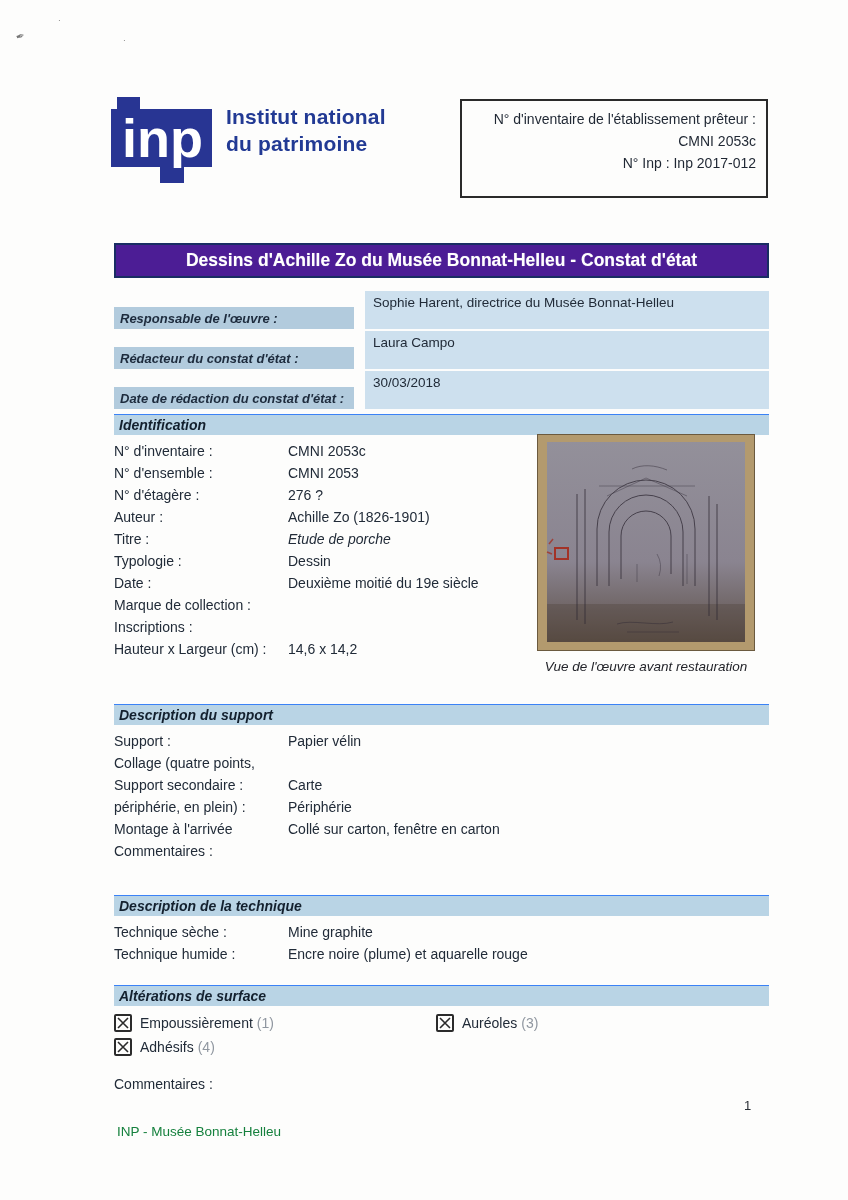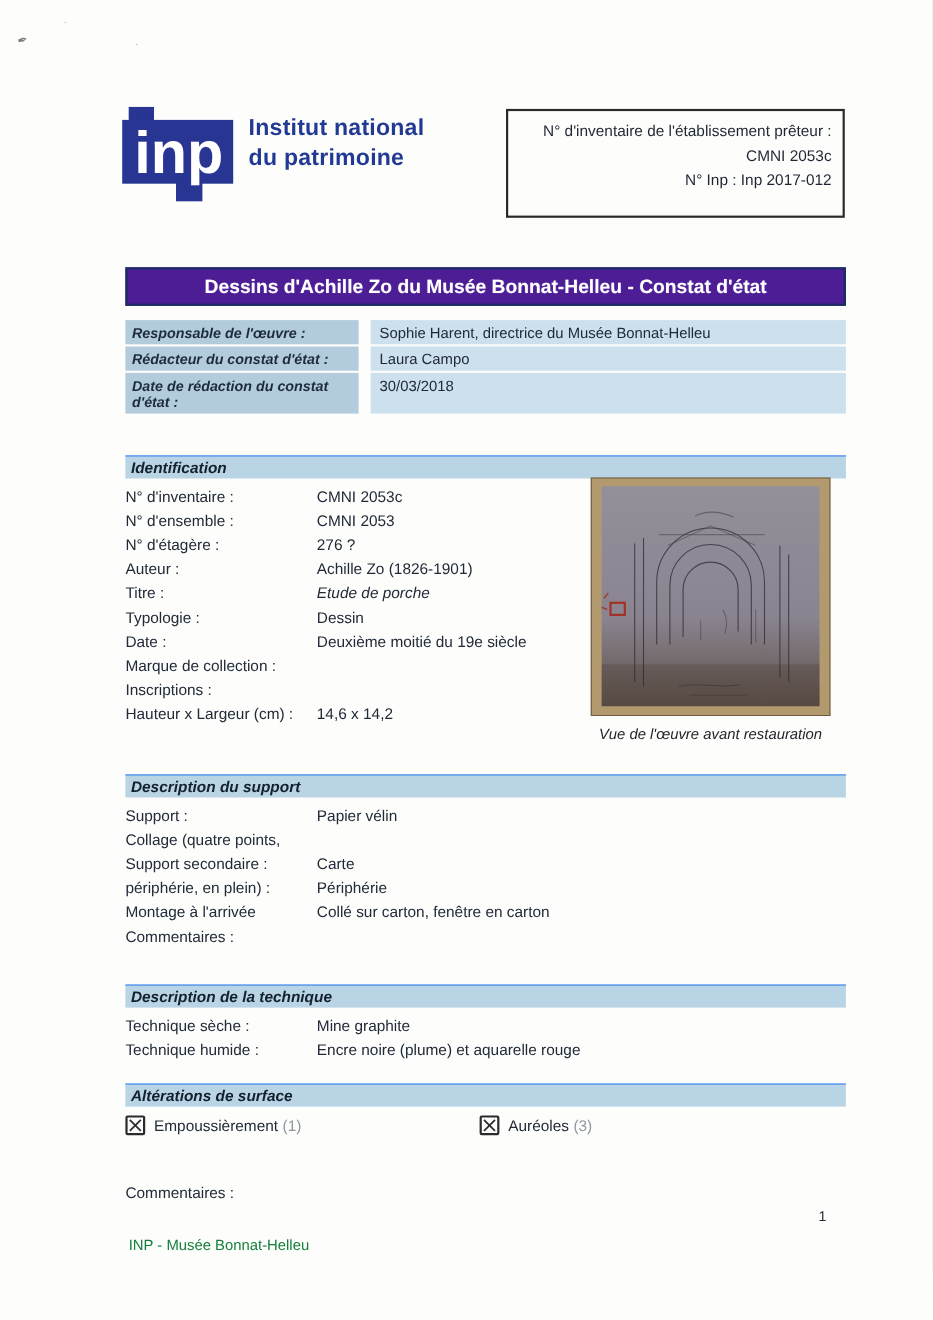--- a/index.html
+++ b/index.html
@@ -24,22 +24,22 @@
     position:absolute; left:114px; top:243px; width:655px; height:35px; box-sizing:border-box;
     background:#4c1d95; border:2px solid #192d63;
     color:#ffffff; font-weight:bold; font-size:17.5px;
     display:flex; align-items:center; justify-content:center;
     text-shadow:0 0 1px rgba(255,255,255,.4);
   }
   
   .meta-table { position:absolute; left:114px; top:291px; width:655px; }
   .meta-row { display:flex; margin-bottom:2px; }
   .meta-label {
-    width:212px; flex:none; background:#b2cbdd; box-sizing:border-box;
-    font-style:italic; font-weight:bold; font-size:13px; padding:4px 4px 3px 6px; color:#1d2b3d;
+    width:240px; flex:none; background:#b2cbdd; box-sizing:border-box;
+    font-style:italic; font-weight:bold; font-size:13px; padding:4px 4px 3px 6px; color:#1d2b3d;margin-top:16px;
   }
   .meta-gap { width:11px; flex:none; }
   .meta-value { flex:1; background:#cde0ee; font-size:13.5px; padding:4px 4px 3px 8px; }
   
   .section { position:absolute; left:114px; width:655px; }
   .sec-header {
     height:21px; background:#b9d4e5; border-top:1px solid #3b82f6; box-sizing:border-box;
     font-weight:bold; font-style:italic; font-size:14px; padding:2px 0 0 5px; color:#13202e;
   }
   .rows { margin-top:5px; }
@@ -263,20 +263,29 @@
       </div>
       <div class="alt-item">
         <span class="cbx">
             <svg viewBox="0 0 14 14">
               <path d="M2,2 L12,12 M12,2 L2,12" stroke="#2b2b2b" stroke-width="1.6" fill="none"></path>
             </svg>
           </span>
         <span>Auréoles</span>
         <span class="num">(3)</span>
       </div>
+      <div class="alt-item">
+        <span class="cbx">
+            <svg viewBox="0 0 14 14">
+              <path d="M2,2 L12,12 M12,2 L2,12" stroke="#2b2b2b" stroke-width="1.6" fill="none"></path>
+            </svg>
+          </span>
+        <span>Adhésifs</span>
+        <span class="num">(4)</span>
+      </div>
     </div>
   </div>
 
   <div class="comments">Commentaires :</div>
   <div class="pagenum">1</div>
   <div class="footer">INP - Musée Bonnat-Helleu</div>
 
 </div>
 
 </body></html>

